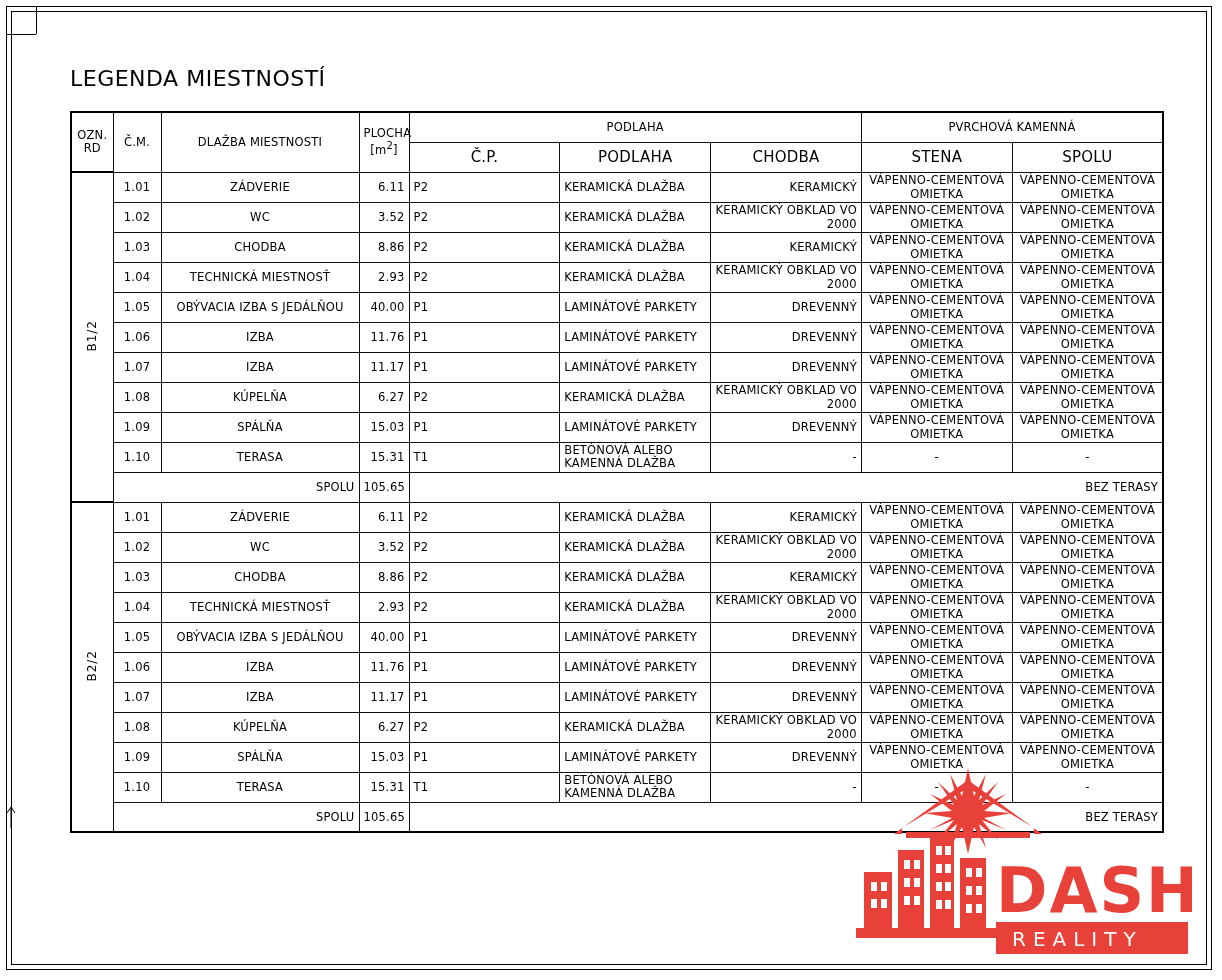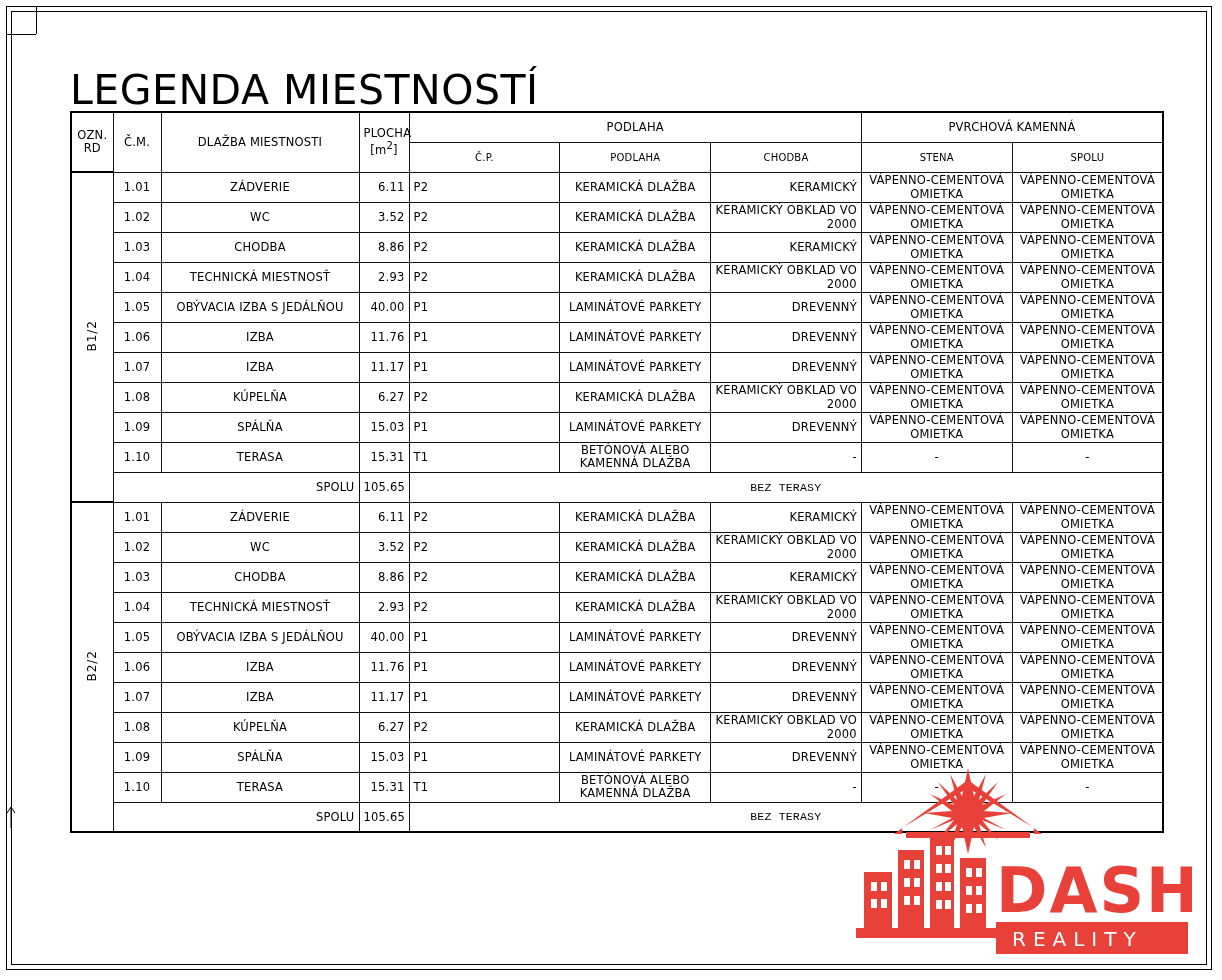--- a/index.html
+++ b/index.html
@@ -47,21 +47,21 @@
     position: absolute;
     left: 0px; top: 806px;
     width: 22px; height: 22px;
   }
 
   
   .legend-title {
     position: absolute;
     left: 70px;
     top: 66px;
-    font-size: 41px;
+    font-size: 22px;
     letter-spacing: 0.5px;
     font-family: "DejaVu Sans", sans-serif;
     font-weight: normal;
     white-space: nowrap;
   }
 
   
   .legend-table-wrap {
     position: absolute;
     left: 70px;
@@ -86,21 +86,21 @@
   
   table.legend {
     border: 2px solid #000;
   }
   .hdr td { text-align: center; }
   .c-ozn { width: 42px; text-align: center; }
   .c-cm  { width: 48px; text-align: center; }
   .c-nazov { width: 198px; text-align: center; padding-left: 8px; }
   .c-plocha { width: 50px; text-align: right; padding-right: 6px; }
   .c-cp { width: 33px; text-align: left; }
-  .c-podlaha { width: 180px; text-align: center; }
+  .c-podlaha { width: 180px; text-align: left; }
   .c-sokel { width: 180px; text-align: right; }
   .c-stena { width: 210px; text-align: center; }
   .c-strop { width: 200px; text-align: center; }
 
   .grp-cell {
     width: 42px;
     text-align: center;
     border-top: 2px solid #000 !important;
     border-bottom: 2px solid #000 !important;
     border-left: 2px solid #000 !important;
@@ -112,39 +112,38 @@
     font-size: 12px;
     letter-spacing: 1px;
   }
   .head-top td {
     height: 26px;
     font-size: 11.5px;
     border-top: 2px solid #000;
   }
   .head-bot td {
     height: 28px;
-    font-size: 10px;
+    font-size: 15px;
   }
   .head-top .c-ozn, .head-top .c-cm, .head-top .c-nazov, .head-top .c-plocha {
     border-bottom: none;
   }
   .two-line { line-height: 1.15; }
   .sub { font-size: 10px; vertical-align: super; }
   .row-tall td { height: 56px; }
   .spolu-row td {
     border-bottom: 2px solid #000;
   }
   .spolu-label {
     text-align: right;
     padding-right: 8px;
   }
   .spolu-free {
-    text-align: center;
+    text-align: right;
     padding-left: 6px;
-    font-family: Liberation Mono, monospace;
   }
   .grp-first td { border-top: 2px solid #000; }
   .tall-izba td { height: 44px; }
 
   
   .logo {
     position: absolute;
     left: 846px;
     top: 762px;
     width: 346px;

